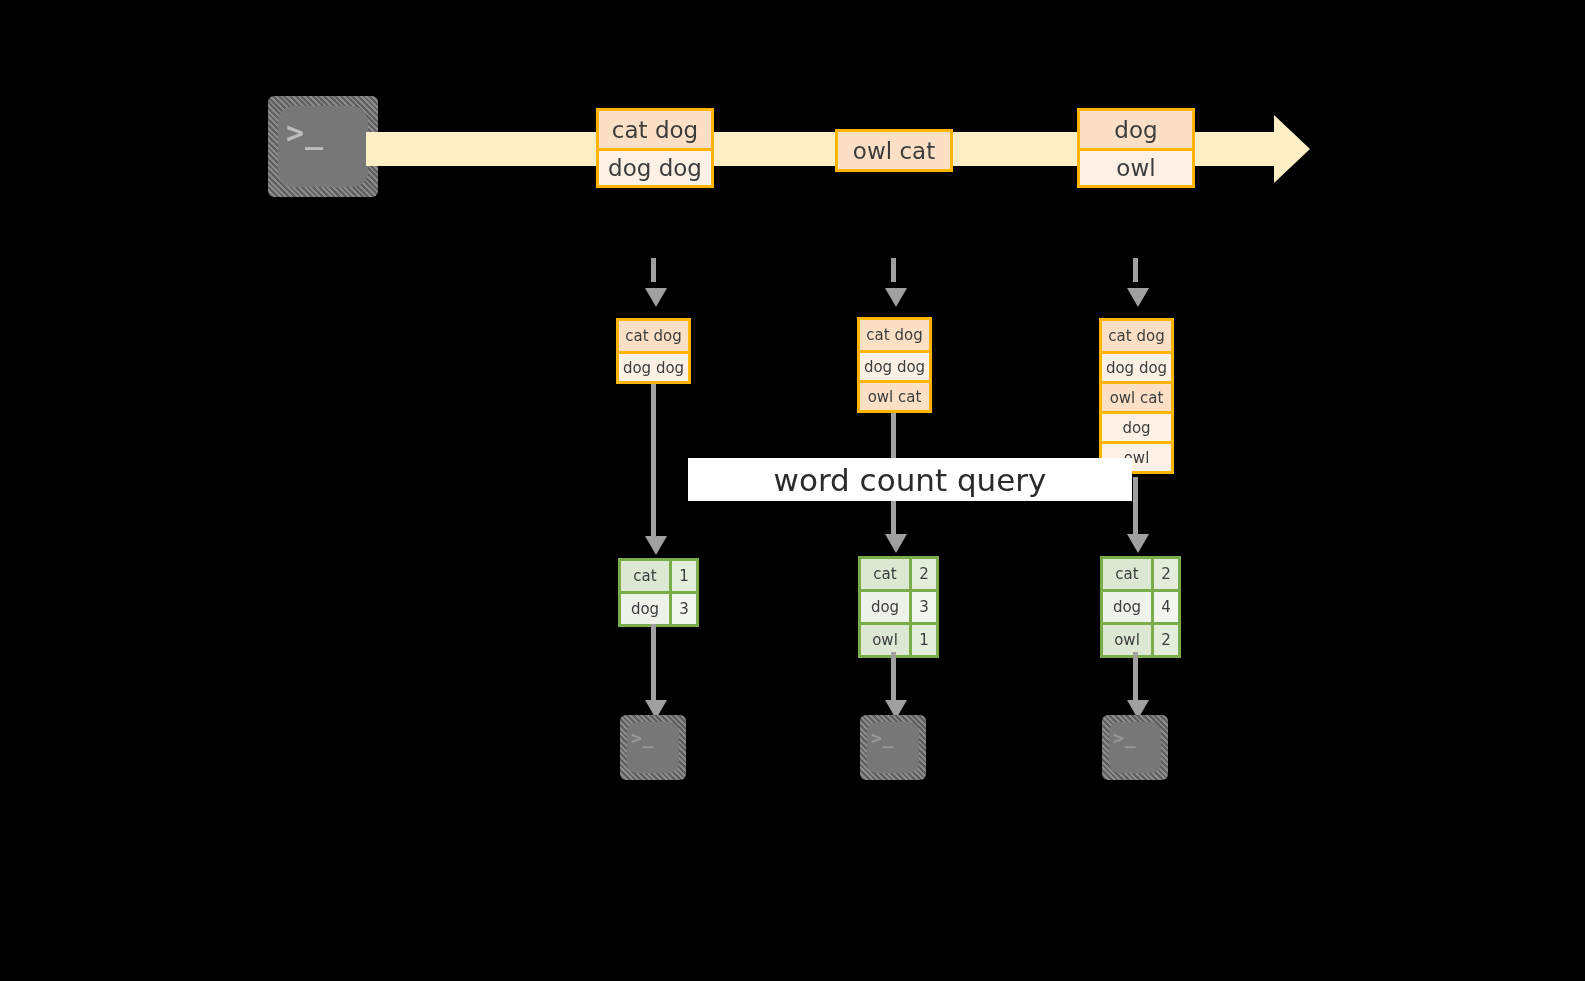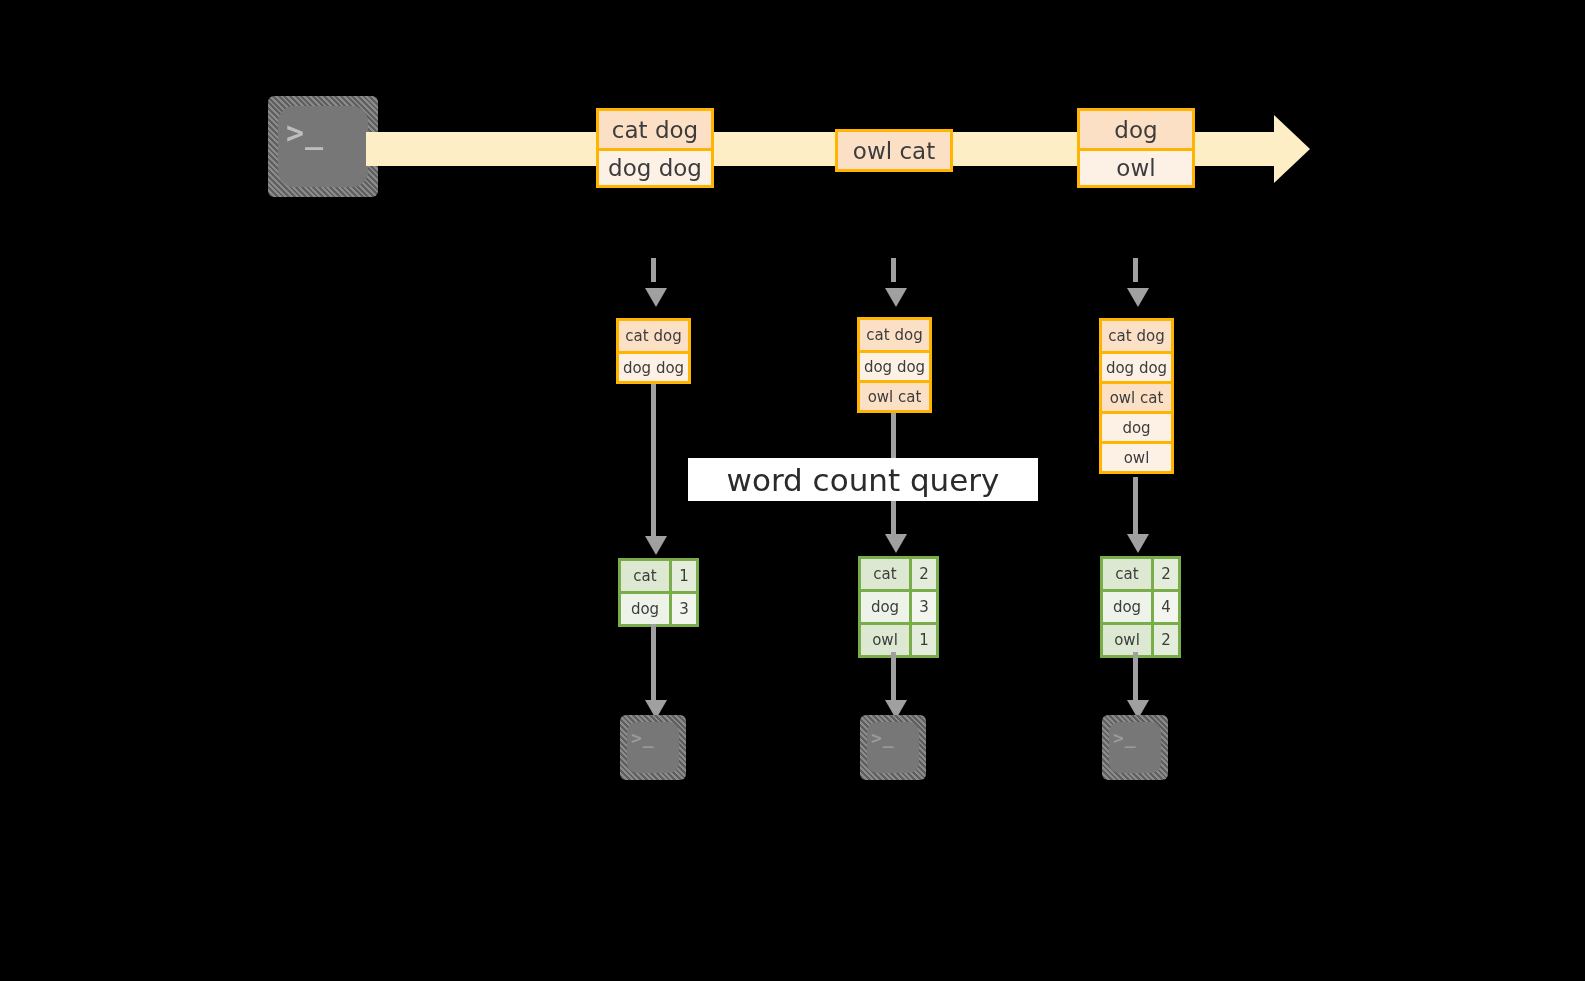--- a/index.html
+++ b/index.html
@@ -266,17 +266,17 @@
   </div>
 
   <div class="gline" style="left:1133px; top:652px; height:52px;"></div>
   <div class="ghead" style="left:1127px; top:700px;"></div>
 
   <div class="term term-small" style="left:1102px; top:715px;">
     <div class="inner"></div>
     <div class="glyph">&gt;_</div>
   </div>
 
-  <div class="label-band" style="left:688px; top:458px; width:350px; height:43px;">
+  <div class="label-band" style="left:688px; top:458px; width:444px; height:43px;">
     <span>word count query</span>
   </div>
 
 </div>
 
 </body></html>

